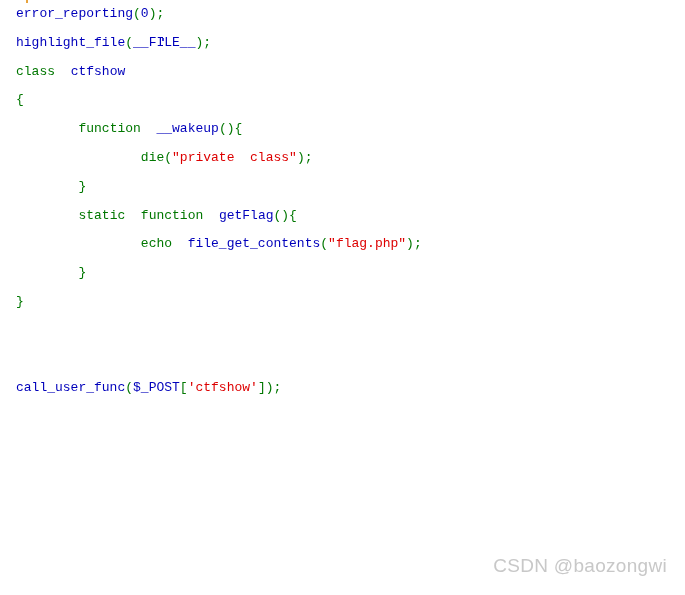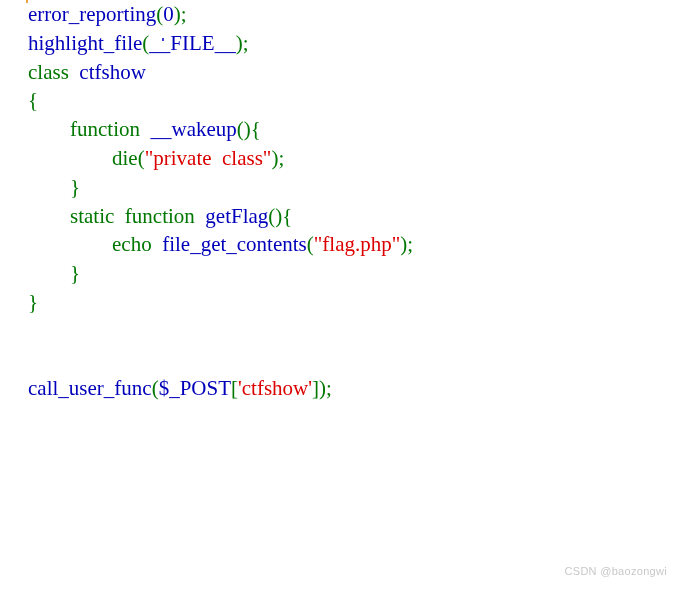--- a/index.html
+++ b/index.html
@@ -18,27 +18,27 @@
   #code-listing {
     position: absolute;
     left: 0;
     top: 0;
     width: 685px;
     padding: 0;
     margin: 0;
   }
 
   .code-line {
-    font-family: Liberation Serif, serif;
-    font-size: 21px;
+    font-family: Liberation Mono, monospace;
+    font-size: 13px;
     line-height: 28.8px;
     height: 28.8px;
     white-space: pre;
     letter-spacing: 0px;
-    padding-left: 28px;
+    padding-left: 16px;
   }
 
   .tok { white-space: pre; }
 
   
   .c-default { color: #0000bb; }
   .c-keyword { color: #007700; }
   .c-string  { color: #dd0000; }
 
   
@@ -50,21 +50,21 @@
   #artifact-orange-top { left: 26px; top: 0px; background: #e8a33d; }
   #artifact-blue-top   { left: 162px; top: 38px; background: #3b3bd0; }
 
   #blank-gap { height: 57.6px; }
 
   #watermark {
     position: absolute;
     right: 18px;
     bottom: 18px;
     font-family: "Liberation Sans", sans-serif;
-    font-size: 11px;
+    font-size: 19px;
     color: #c8c8c8;
     letter-spacing: 0.3px;
     white-space: pre;
     user-select: none;
   }
 </style>
 </head>
 <body>
 
 <div id="artifact-orange-top" class="artifact"></div>

